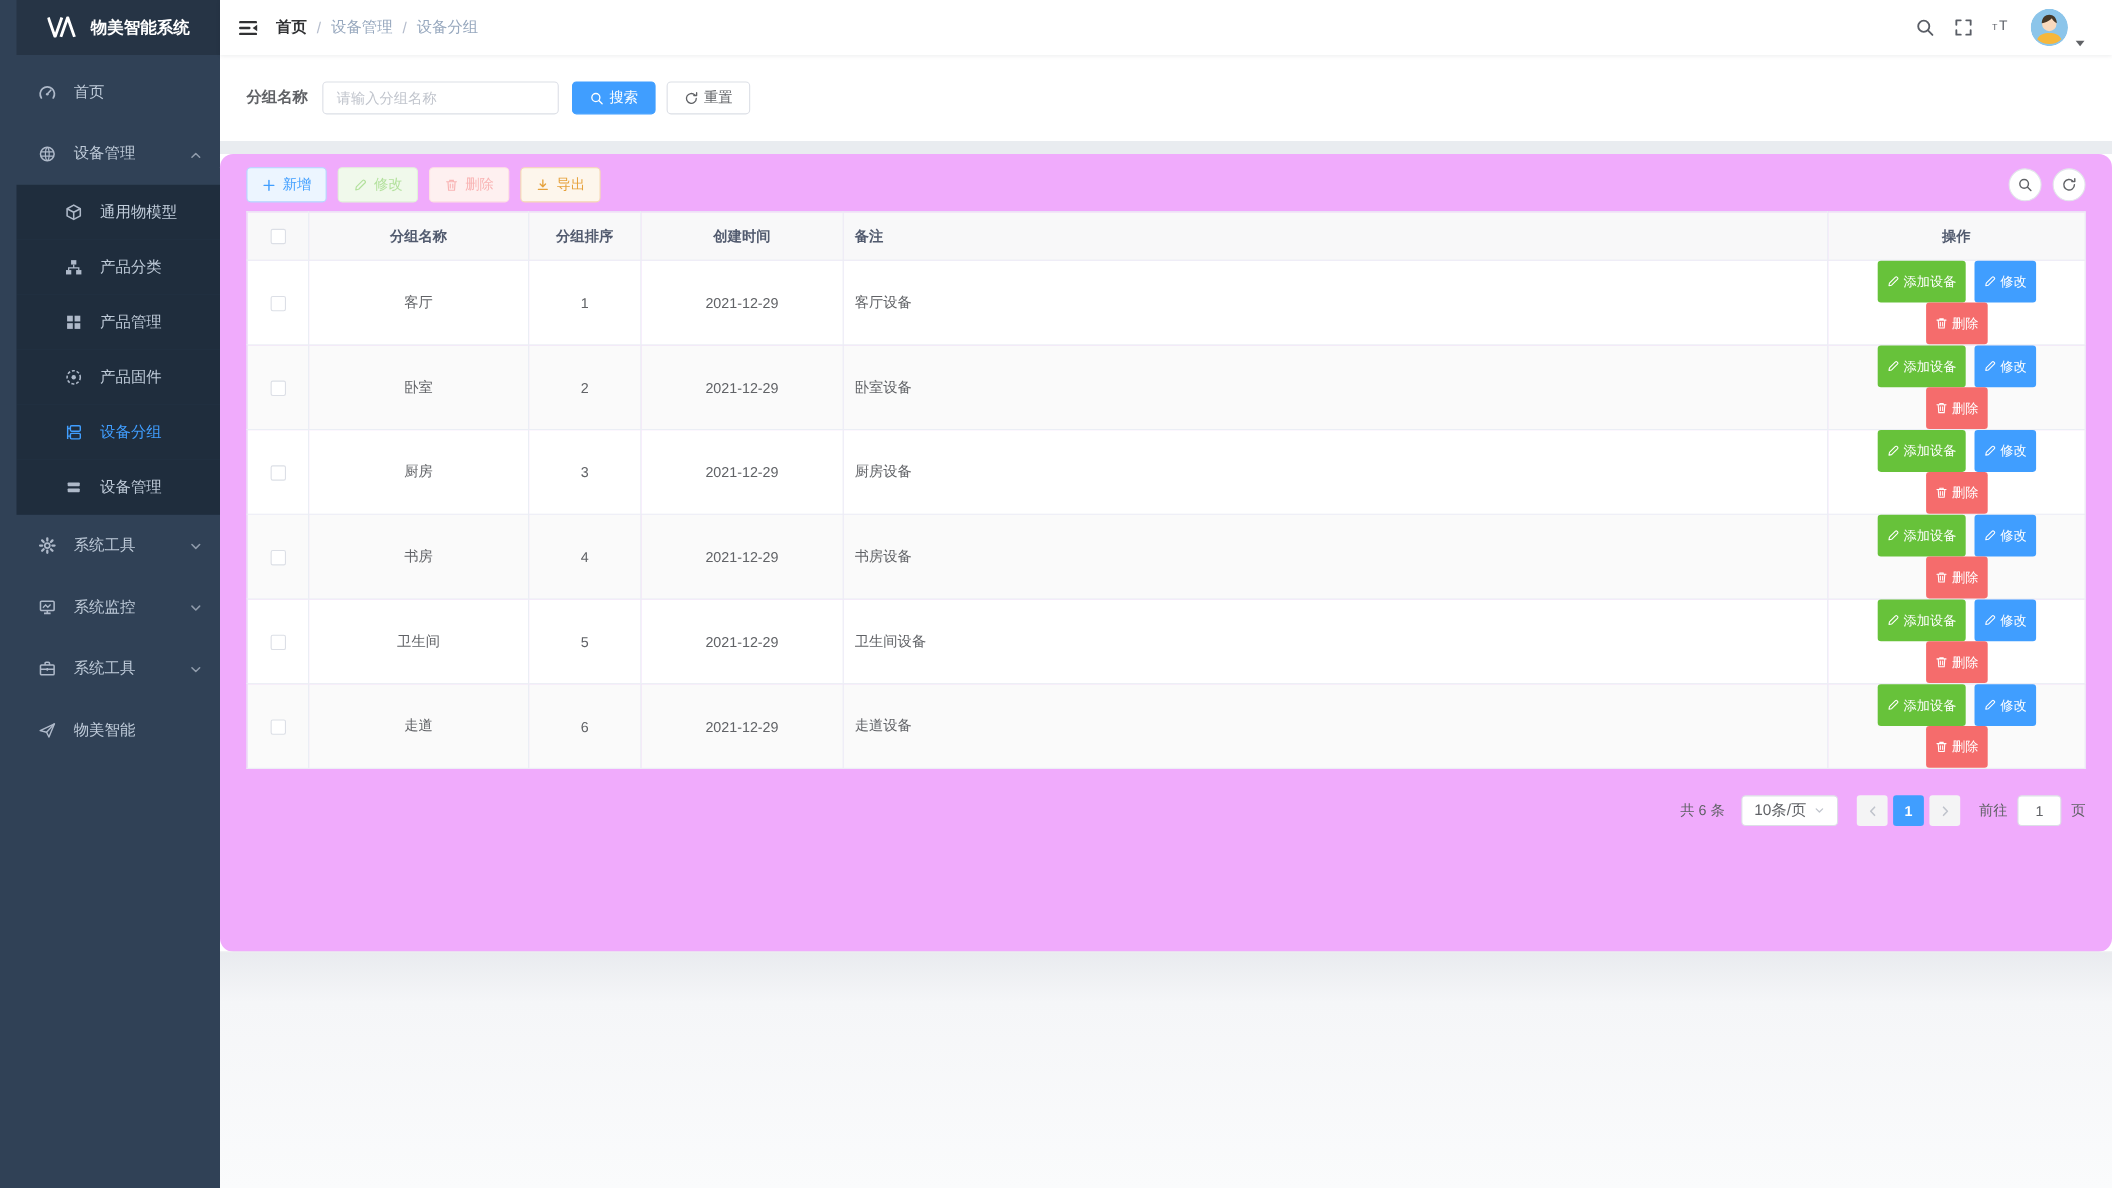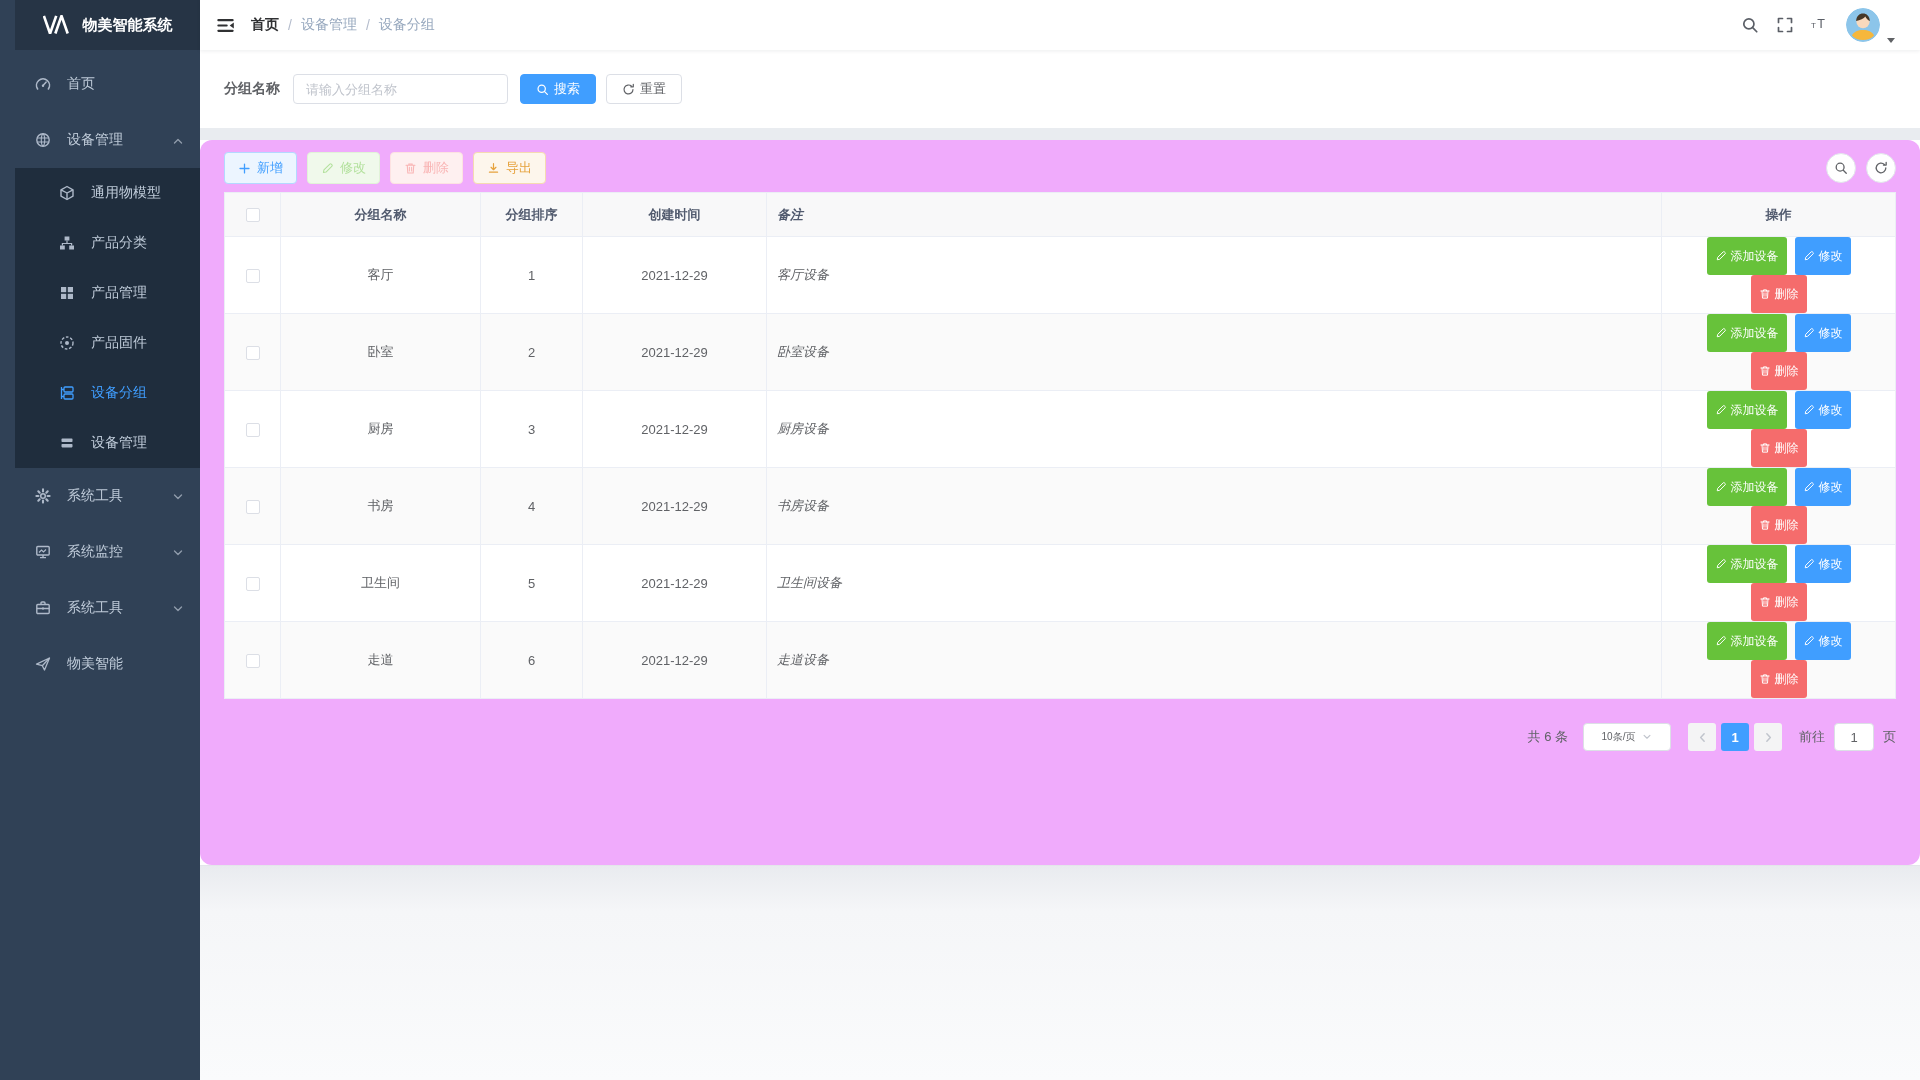--- a/index.html
+++ b/index.html
@@ -67,37 +67,37 @@
   .toolbar-right { margin-left:auto; display:flex; gap:10px; }
   .circle-btn { width:30px; height:30px; border-radius:50%; border:1px solid #e2e5eb; background:#fff;
     display:flex; align-items:center; justify-content:center; cursor:pointer; }
   .circle-btn .icon { width:14px; height:14px; color:#606266; }
 
   table.data-table { width:100%; border-collapse:collapse; table-layout:fixed; font-size:13px; }
   .data-table th { background:#f8f8f9; color:#515a6e; font-weight:700; height:44px;
     border:1px solid #ebeef5; text-align:center; padding:0 10px; }
   .data-table td { height:45px; border:1px solid #ebeef5; color:#606266; text-align:center;
     padding:0 10px; background:#fff; }
-  .data-table th.remark, .data-table td.remark { text-align:left;font-style:italic; }
+  .data-table th.remark, .data-table td.remark { text-align:left; }
   .data-table tr.striped td { background:#fafafa; }
   .checkbox { width:14px; height:14px; border:1px solid #dcdfe6; border-radius:2px; background:#fff;
     display:inline-block; vertical-align:middle; cursor:pointer; }
   .mini-btn { height:38px; padding:0 8px; border:none; border-radius:3px; color:#fff; font-size:12px;
     display:inline-flex; align-items:center; gap:4px; cursor:pointer; font-family:inherit; margin:0 4px; }
   .mini-btn .icon { width:12px; height:12px; }
   .mini-success { background:#67c23a; }
   .mini-primary { background:#409eff; }
   .mini-danger  { background:#f56c6c; }
 
   
   .pagination { display:flex; align-items:center; justify-content:flex-end; gap:9px;
     margin-top:24px; padding-bottom:114px; color:#606266; font-size:13px; }
   .pg-total { margin-right:6px; }
   .page-size-select { width:88px; height:28px; border:1px solid #dcdfe6; border-radius:4px;
-    display:flex; align-items:center; justify-content:center; gap:7px; font-size:10px;
+    display:flex; align-items:center; justify-content:center; gap:7px; font-size:14px;
     color:#606266; background:#fff; cursor:pointer; }
   .page-size-select .icon { width:10px; height:10px; color:#c0c4cc; }
   .pg-group { display:flex; align-items:center; gap:5px; margin:0 8px; }
   .pg-btn { width:28px; height:28px; border-radius:3px; background:#f4f4f5; color:#c0c4cc; border:none;
     display:flex; align-items:center; justify-content:center; cursor:not-allowed; }
   .pg-btn .icon { width:11px; height:11px; }
   .pg-num { min-width:28px; height:28px; border-radius:3px; background:#409eff; color:#fff;
     display:flex; align-items:center; justify-content:center; font-weight:700; cursor:pointer; }
   .goto-input { width:40px; height:28px; border:1px solid #dcdfe6; border-radius:4px;
     text-align:center; font-size:13px; color:#606266; outline:none; font-family:inherit; }

